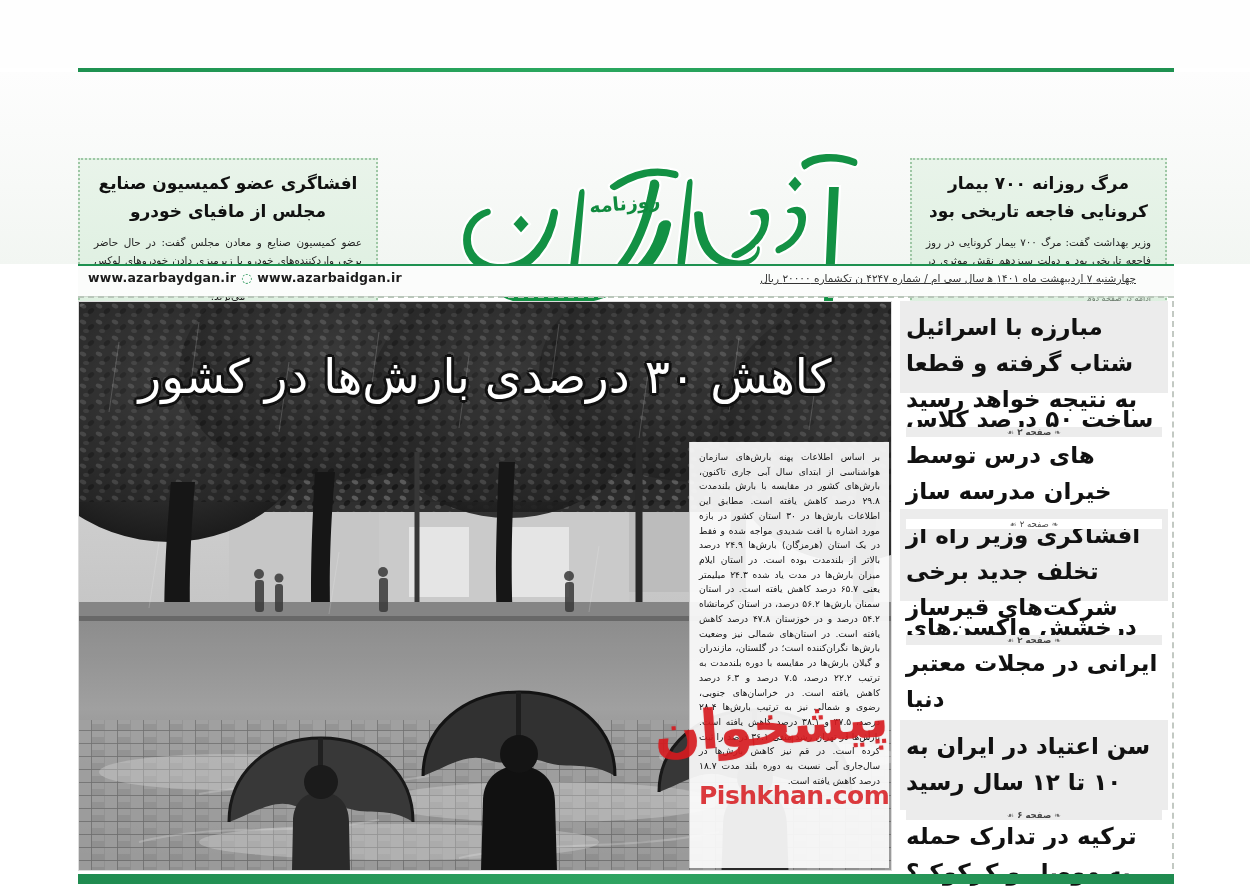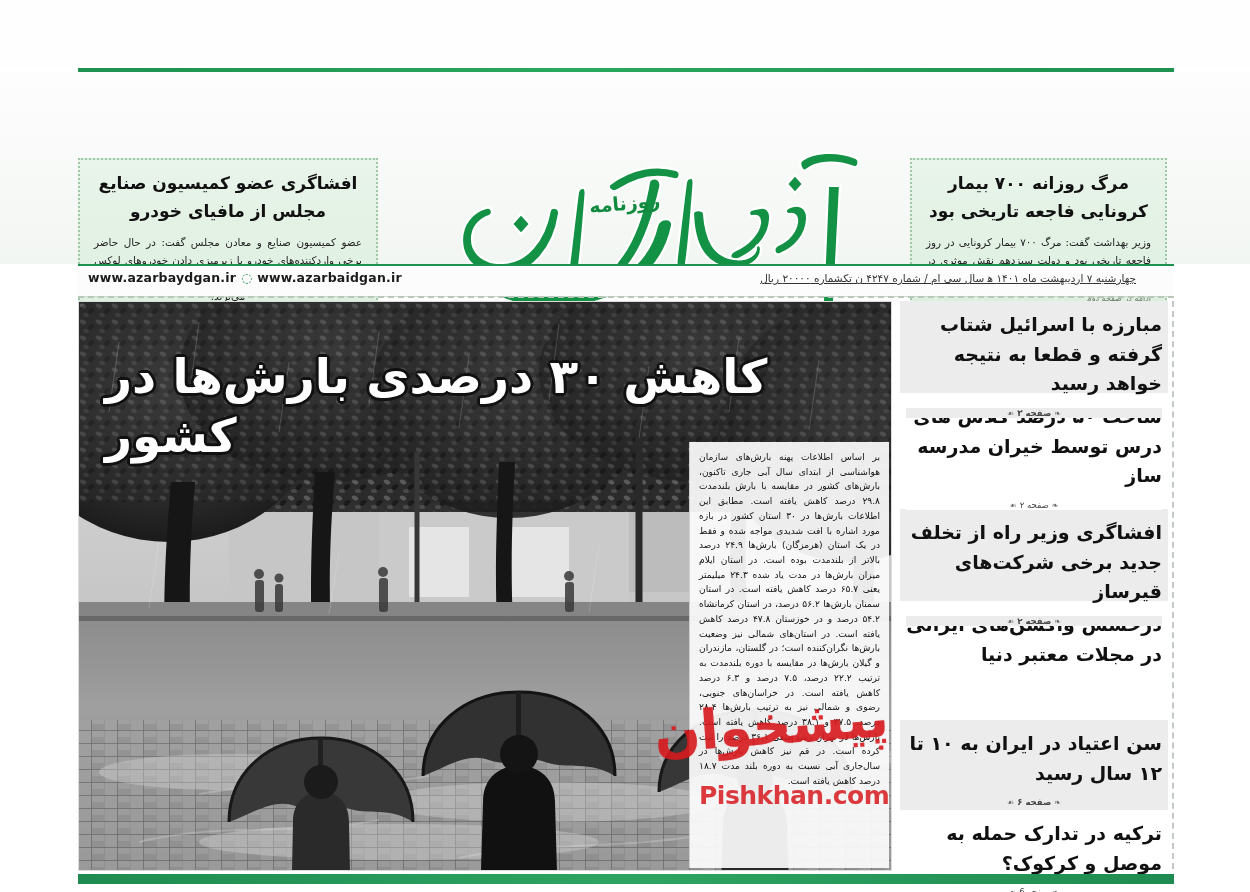--- a/index.html
+++ b/index.html
@@ -85,33 +85,33 @@
   .wm{position:absolute;left:3px;top:238px;width:210px;height:130px;pointer-events:none;}
   .wm-fa{position:absolute;right:14px;top:2px;font-size:54px;font-weight:bold;
     color:rgba(214,26,30,.82);transform:rotate(-4deg);letter-spacing:-2px;
     text-shadow:0 0 1px rgba(214,26,30,.5);}
   .wm-en{position:absolute;left:6px;top:96px;font-size:25px;font-weight:bold;
     color:rgba(214,26,30,.86);direction:ltr;letter-spacing:-.5px;}
 
   
   .big-head{
     position:absolute;right:26px;top:46px;width:760px;
-    font-size:47px;font-weight:bold;color:#fff;text-align:left;
+    font-size:47px;font-weight:normal;color:#fff;text-align:center;
     line-height:1.25;letter-spacing:-1px;
     text-shadow:
       -2px -2px 0 #111, 2px -2px 0 #111, -2px 2px 0 #111, 2px 2px 0 #111,
       0 -3px 0 #111, 0 3px 0 #111, -3px 0 0 #111, 3px 0 0 #111;
   }
 
   
   .sidebar{position:absolute;left:822px;top:0;width:274px;height:568px;
     border-right:2px dashed #c3c9c3;box-sizing:border-box;padding-right:4px;}
   .sb-item{box-sizing:border-box;padding:9px 6px 0;}
   .sb-item.shade{background:#ececec;}
-  .sb-title{font-size:19px;font-weight:bold;color:#111;text-align:right;
+  .sb-title{font-size:23px;font-weight:bold;color:#111;text-align:left;
     line-height:1.56;letter-spacing:-.3px;}
   .sb-ref{position:relative;height:20px;margin-top:5px;}
   .sb-ref .line{position:absolute;left:4px;right:4px;top:11px;height:1px;background:#9a9a9a;}
   .sb-ref .dot{position:absolute;top:9px;width:4px;height:4px;border-radius:50%;background:#6b6b6b;}
   .sb-ref .dot.l{left:22px;}
   .sb-ref .dot.r{right:22px;}
   .sb-ref .lbl{position:absolute;left:0;right:0;top:4px;text-align:center;
     font-size:8.6px;color:#444;background:#fff;display:inline-block;}
   .sb-item.shade .sb-ref .lbl{background:#ececec;font-weight:bold;}
   .sb-ref .lbl span.orn{color:#6a6a6a;padding:0 3px;font-size:8px;}

